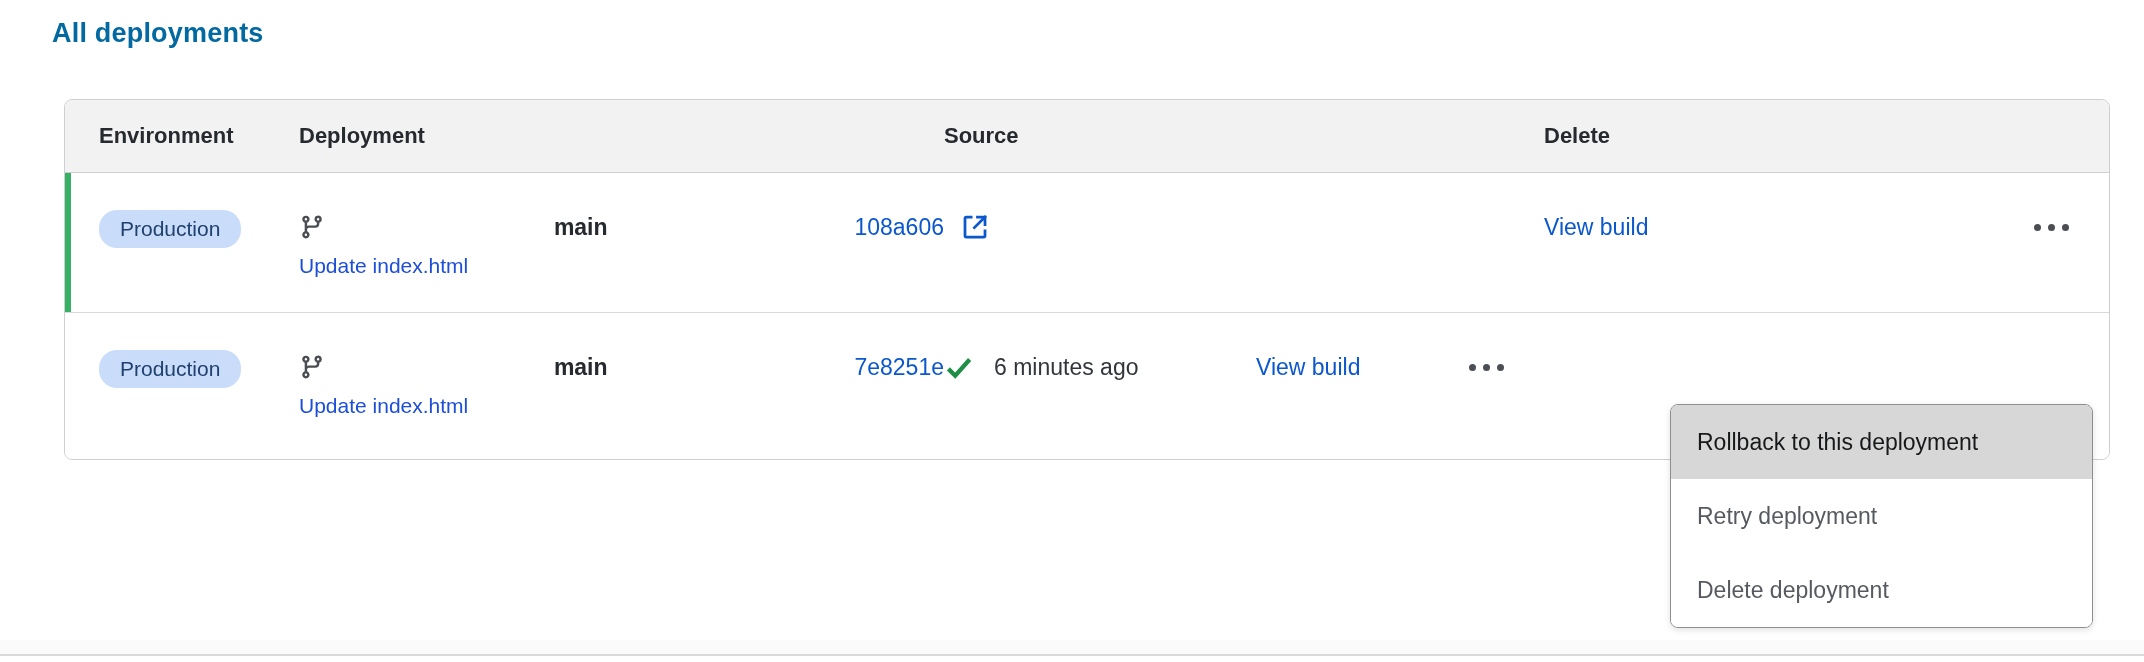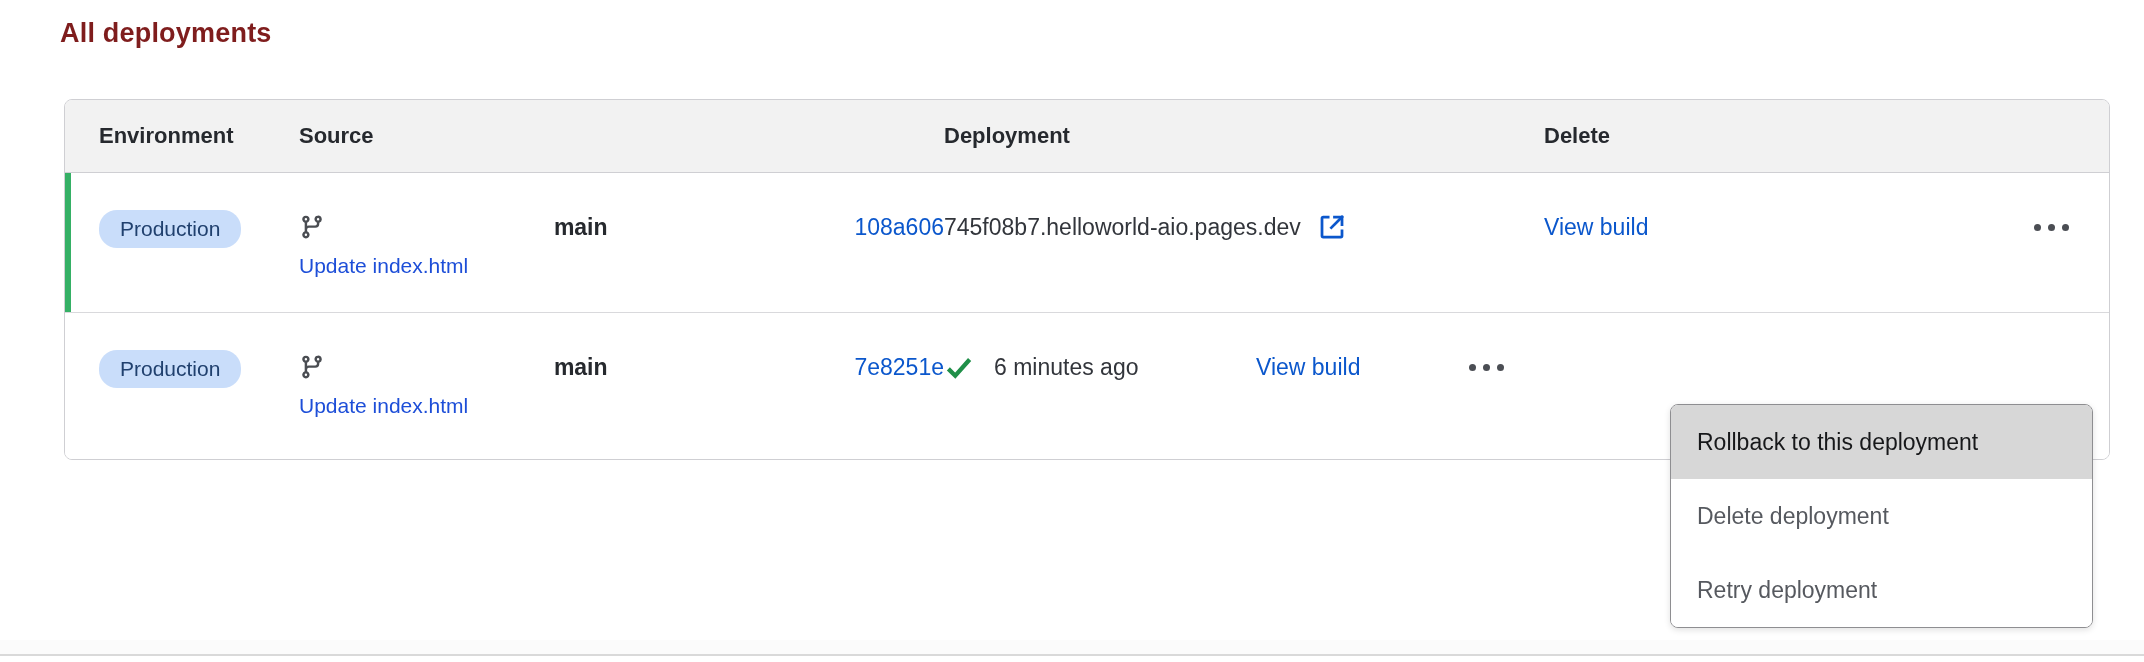--- a/index.html
+++ b/index.html
@@ -6,24 +6,24 @@
   html, body {
     width: 2144px; height: 662px;
     background: #ffffff;
     font-family: "Liberation Sans", "DejaVu Sans", sans-serif;
     color: #24272d;
     overflow: hidden;
     position: relative;
   }
   .page-title {
     position: absolute;
-    left: 60px; top: 18px;
+    left: 52px; top: 18px;
     font-size: 27px;
     font-weight: 600;
-    color: #7f1d1d;
+    color: #0369a1;
     letter-spacing: 0.2px;
   }
   .deploy-table {
     position: absolute;
     left: 64px; top: 99px;
     width: 2046px;
     border: 1px solid #cfcfd3;
     border-radius: 8px;
     background: #ffffff;
   }
@@ -174,43 +174,42 @@
 </style>
 </head>
 <body>
 
 <h1 class="page-title">All deployments</h1>
 
 <div class="deploy-table">
 
   <div class="t-header">
     <div class="h-cell">Environment</div>
+    <div class="h-cell">Deployment</div>
     <div class="h-cell">Source</div>
-    <div class="h-cell">Deployment</div>
     <div class="h-cell">Delete</div>
   </div>
 
   <div class="t-row">
     <span class="active-bar"></span>
     <div class="cell cell-env">
       <span class="badge">Production</span>
     </div>
     <div class="cell">
       <div class="src-line1">
         <svg class="branch-icon" viewBox="0 0 16 16" fill="#4a4d52">
             <path d="M9.5 3.25a2.25 2.25 0 1 1 3 2.122V6A2.5 2.5 0 0 1 10 8.5H6a1 1 0 0 0-1 1v1.128a2.251 2.251 0 1 1-1.5 0V5.372a2.25 2.25 0 1 1 1.5 0v1.836A2.493 2.493 0 0 1 6 7h4a1 1 0 0 0 1-1v-.628A2.25 2.25 0 0 1 9.5 3.25Zm-6 0a.75.75 0 1 0 1.5 0 .75.75 0 0 0-1.5 0Zm8.25-.75a.75.75 0 1 0 0 1.5.75.75 0 0 0 0-1.5ZM4.25 12a.75.75 0 1 0 0 1.5.75.75 0 0 0 0-1.5Z"></path>
           </svg>
         <span class="branch-name">main</span>
         <a class="link commit-link">108a606</a>
       </div>
       <div class="commit-msg">Update index.html</div>
     </div>
     <div class="cell">
       <div class="dep-line">
-        <span class="dep-url">745f08b7.helloworld-aio.pages.dev</span>
         <span class="ext-link">
           <svg viewBox="0 0 24 24" width="30" height="30" fill="none" stroke="#0b57cc" stroke-width="2.2">
               <path d="M10 4H5a1 1 0 0 0-1 1v14a1 1 0 0 0 1 1h14a1 1 0 0 0 1-1v-5"></path>
               <path d="M14 4h6v6" stroke-linecap="square"></path>
               <path d="M20 4 11.5 12.5" stroke-linecap="square"></path>
             </svg>
         </span>
       </div>
     </div>
     <div class="cell-status">
@@ -250,17 +249,17 @@
           <span class="dot"></span>
           <span class="dot"></span>
       </button>
     </div>
   </div>
 
 </div>
 
 <div class="context-menu">
   <div class="menu-item highlighted">Rollback to this deployment</div>
+  <div class="menu-item">Retry deployment</div>
   <div class="menu-item">Delete deployment</div>
-  <div class="menu-item">Retry deployment</div>
 </div>
 
 <div class="bottom-divider"></div>
 
 </body></html>

